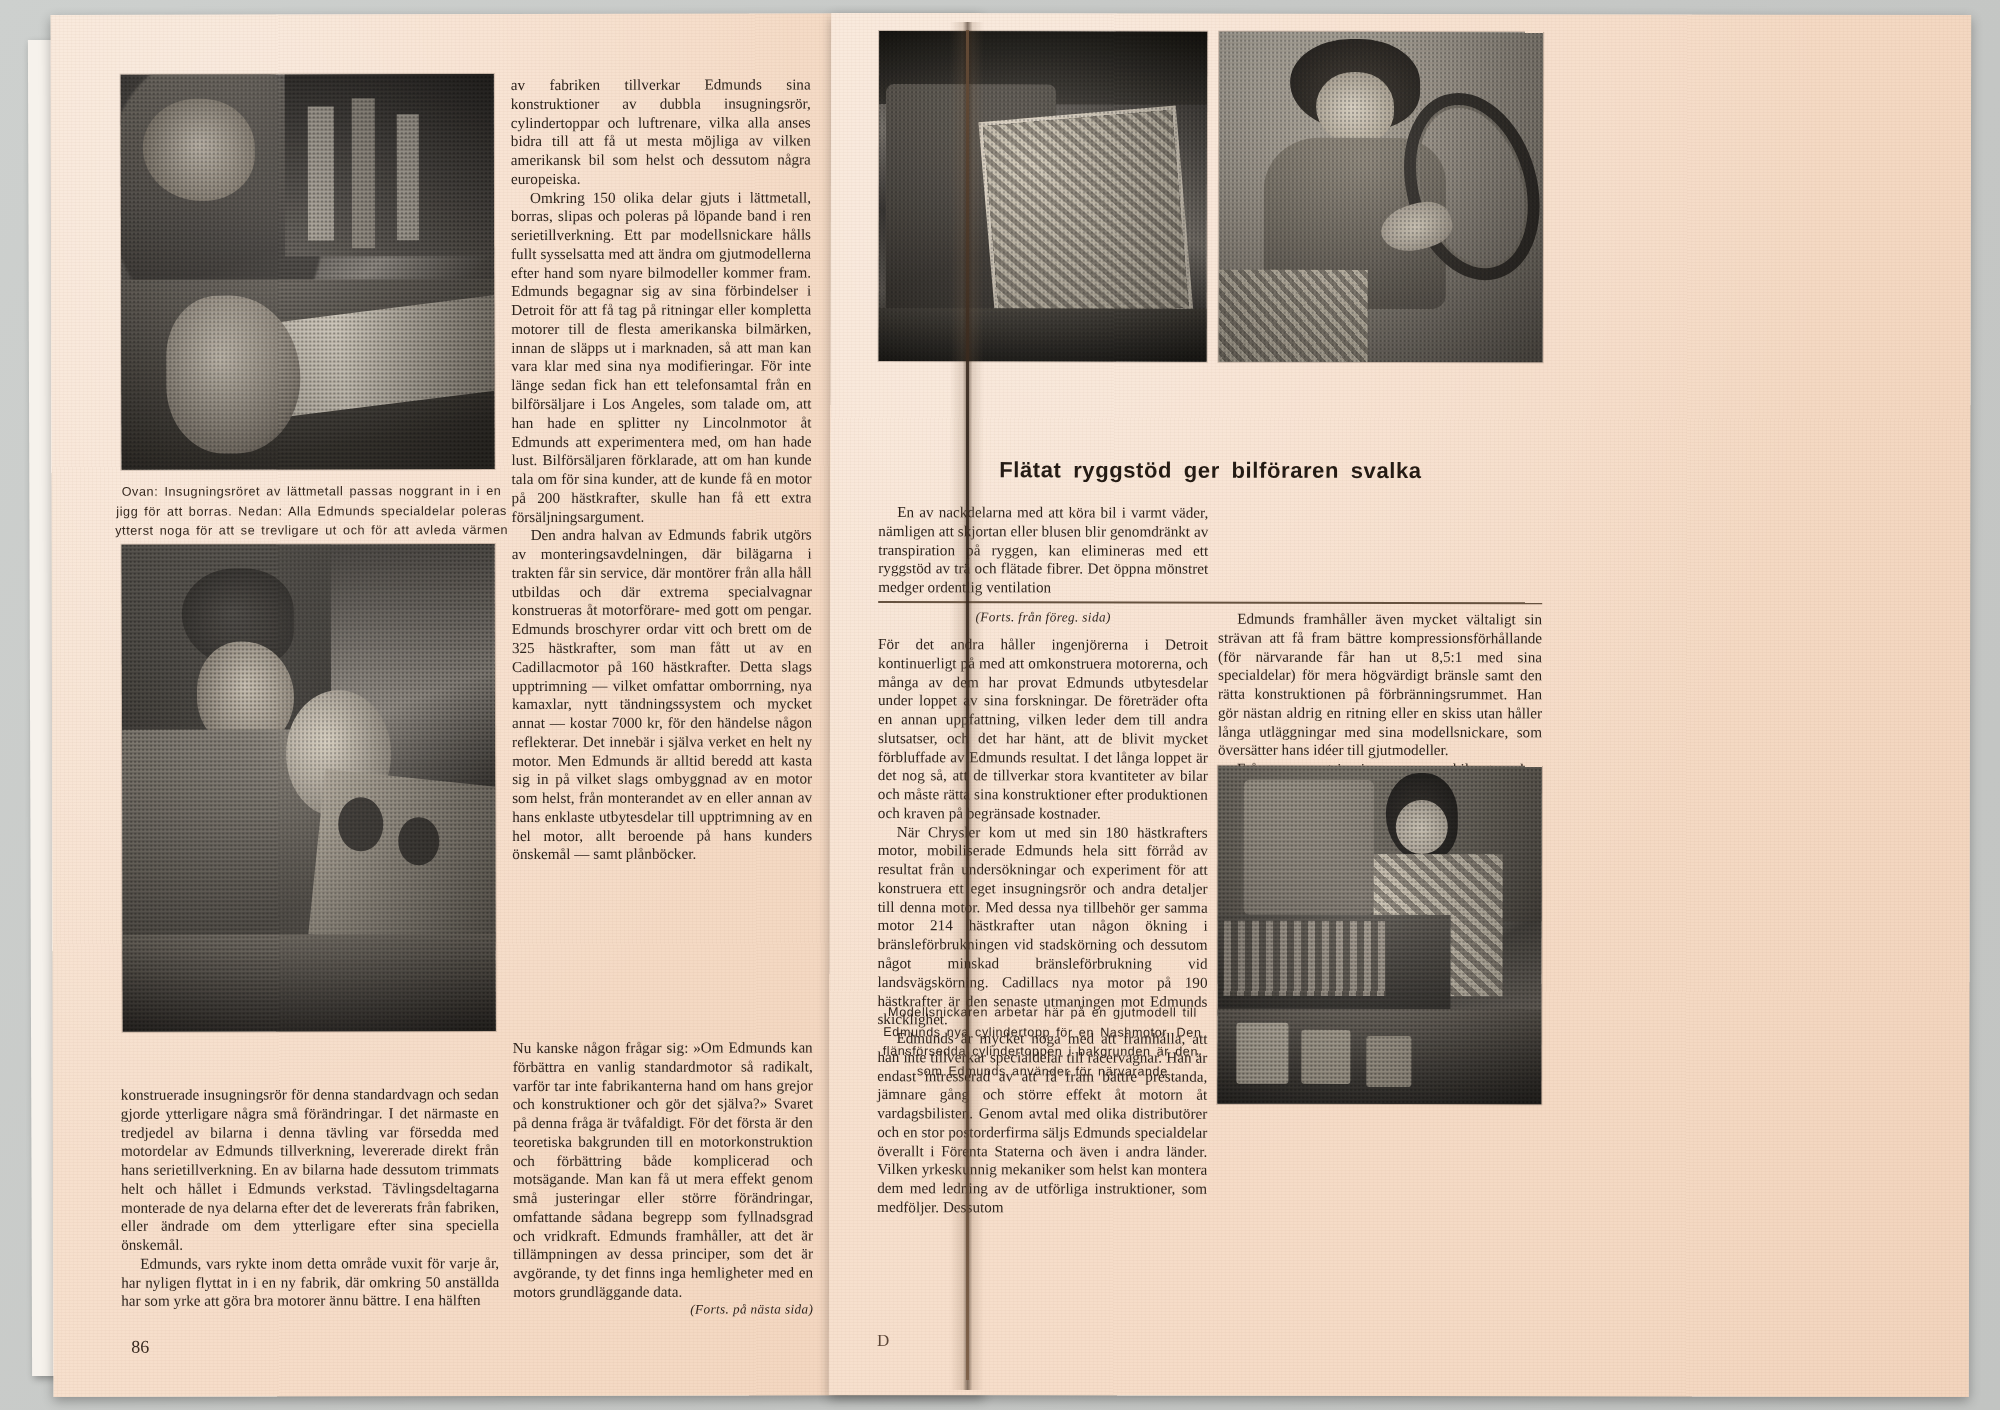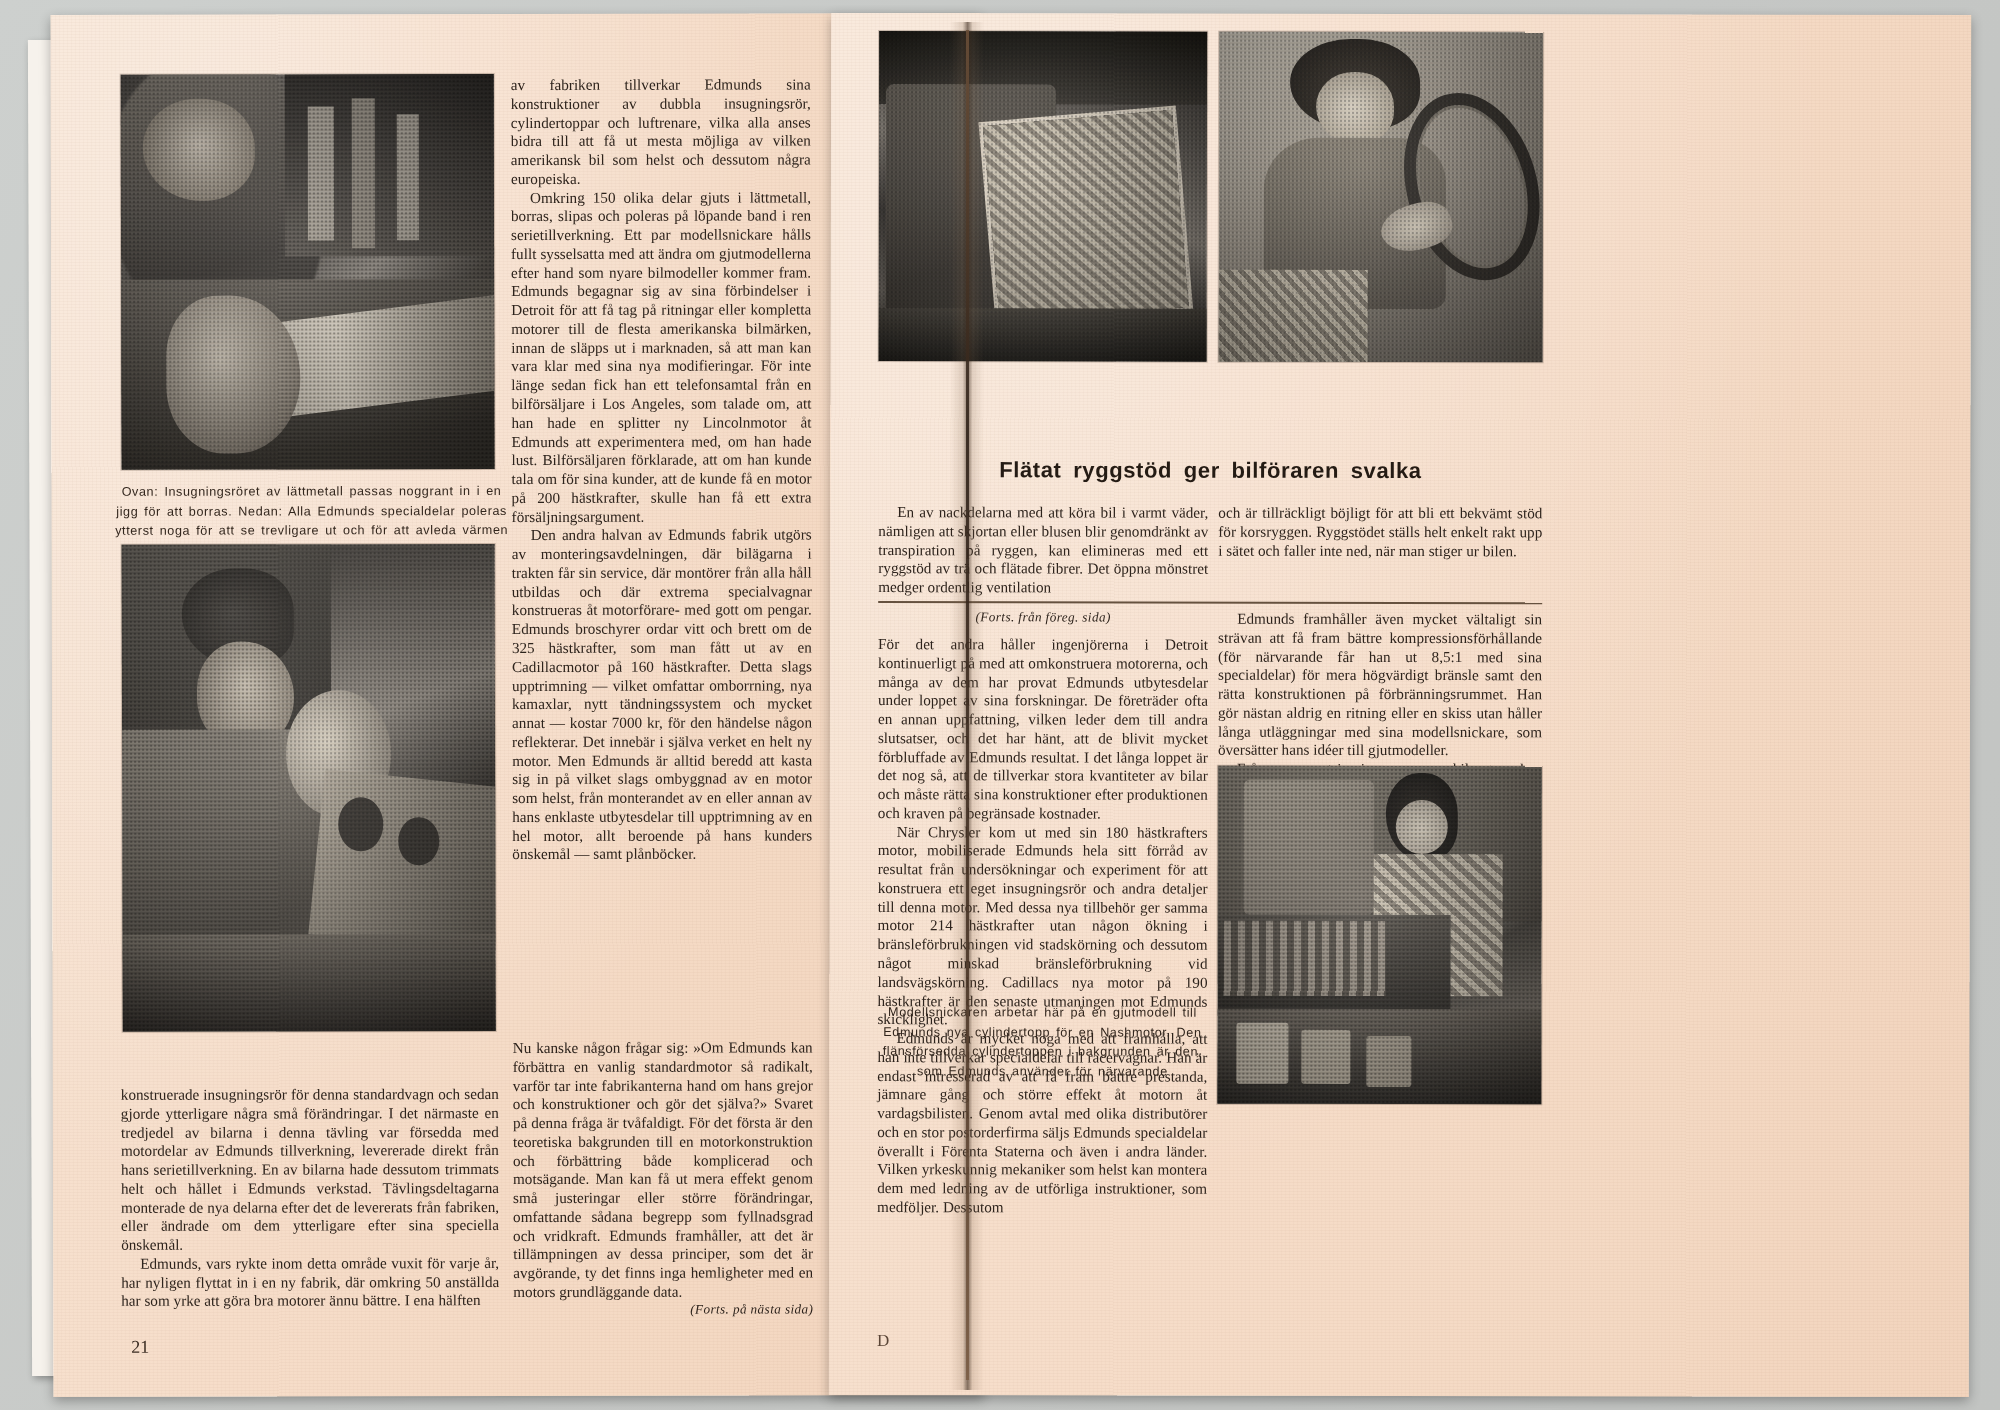--- a/index.html
+++ b/index.html
@@ -240,21 +240,21 @@
       <div class="col" style="left:68px; top:1071px; width:378px;">
         <p class="noind">konstruerade insugningsrör för denna standardvagn och sedan gjorde ytterligare några små förändringar. I det närmaste en tredjedel av bilarna i denna tävling var försedda med motordelar av Edmunds tillverkning, levererade direkt från hans serietillverkning. En av bilarna hade dessutom trimmats helt och hållet i Edmunds verkstad. Tävlingsdeltagarna monterade de nya delarna efter det de levererats från fabriken, eller ändrade om dem ytterligare efter sina speciella önskemål.</p>
         <p>Edmunds, vars rykte inom detta område vuxit för varje år, har nyligen flyttat in i en ny fabrik, där omkring 50 anställda har som yrke att göra bra motorer ännu bättre. I ena hälften</p>
       </div>
 
       <div class="col" style="left:460px; top:1025px; width:300px;">
         <p class="noind">Nu kanske någon frågar sig: »Om Edmunds kan förbättra en vanlig standardmotor så radikalt, varför tar inte fabrikanterna hand om hans grejor och konstruktioner och gör det själva?» Svaret på denna fråga är tvåfaldigt. För det första är den teoretiska bakgrunden till en motorkonstruktion och förbättring både komplicerad och motsägande. Man kan få ut mera effekt genom små justeringar eller större förändringar, omfattande sådana begrepp som fyllnadsgrad och vridkraft. Edmunds framhåller, att det är tillämpningen av dessa principer, som det är avgörande, ty det finns inga hemligheter med en motors grundläggande data.</p>
         <p class="contline noind">(Forts. på nästa sida)</p>
       </div>
 
-      <div class="folio" style="left:78px; top:1322px;">21</div>
+      <div class="folio" style="left:78px; top:1322px;">86</div>
     </div>
 
     <div class="page right">
       <div class="grain"></div>
 
       <div class="photo ph3" style="left:48px; top:18px; width:328px; height:330px;">
         <div style="position:absolute;left:0;top:0;width:100%;height:22%;
                     background:linear-gradient(180deg,#16140f,#3b3731);"></div>
         <div style="position:absolute;left:2%;top:16%;width:52%;height:70%;
                     background:linear-gradient(160deg,#6b655c,#403b35 70%);border-radius:8px;"></div>
@@ -290,23 +290,20 @@
                     background:repeating-linear-gradient(48deg,#cfc6b4 0 5px,#8d8578 5px 10px);"></div>
         <div class="ht"></div>
         <div class="vign"></div>
         <div class="scanline"></div>
       </div>
 
       <div class="headline" style="left:48px; top:444px; width:664px;">Flätat ryggstöd ger bilföraren svalka</div>
 
       <div class="col" style="left:48px; top:490px; width:330px;">
         <p>En av nackdelarna med att köra bil i varmt väder, nämligen att skjortan eller blusen blir genomdränkt av transpiration på ryggen, kan elimineras med ett ryggstöd av trä och flätade fibrer. Det öppna mönstret medger ordentlig ventilation</p>
-      </div>
-      <div class="col" style="left:388px; top:490px; width:324px;">
-        <p class="noind">och är tillräckligt böjligt för att bli ett bekvämt stöd för korsryggen. Ryggstödet ställs helt enkelt rakt upp i sätet och faller inte ned, när man stiger ur bilen.</p>
       </div>
 
       <div class="rule" style="left:48px; top:588px; width:664px;"></div>
 
       <div class="col contline" style="left:48px; top:596px; width:330px; text-align:center;">(Forts. från föreg. sida)</div>
 
       <div class="col" style="left:48px; top:622px; width:330px;">
         <p class="noind">För det andra håller ingenjörerna i Detroit kontinuerligt på med att omkonstruera motorerna, och många av dem har provat Edmunds utbytesdelar under loppet av sina forskningar. De företräder ofta en annan uppfattning, vilken leder dem till andra slutsatser, och det har hänt, att de blivit mycket förbluffade av Edmunds resultat. I det långa loppet är det nog så, att de tillverkar stora kvantiteter av bilar och måste rätta sina konstruktioner efter produktionen och kraven på begränsade kostnader.</p>
         <p>När Chrysler kom ut med sin 180 hästkrafters motor, mobiliserade Edmunds hela sitt förråd av resultat från undersökningar och experiment för att konstruera ett eget insugningsrör och andra detaljer till denna motor. Med dessa nya tillbehör ger samma motor 214 hästkrafter utan någon ökning i bränsleförbrukningen vid stadskörning och dessutom något minskad bränsleförbrukning vid landsvägskörning. Cadillacs nya motor på 190 hästkrafter är den senaste utmaningen mot Edmunds skicklighet.</p>
         <p>Edmunds är mycket noga med att framhålla, att han inte tillverkar specialdelar till racervagnar. Han är endast intresserad av att få fram bättre prestanda, jämnare gång och större effekt åt motorn åt vardagsbilisten. Genom avtal med olika distributörer och en stor postorderfirma säljs Edmunds specialdelar överallt i Förenta Staterna och även i andra länder. Vilken yrkeskunnig mekaniker som helst kan montera dem med ledning av de utförliga instruktioner, som medföljer. Dessutom</p>

